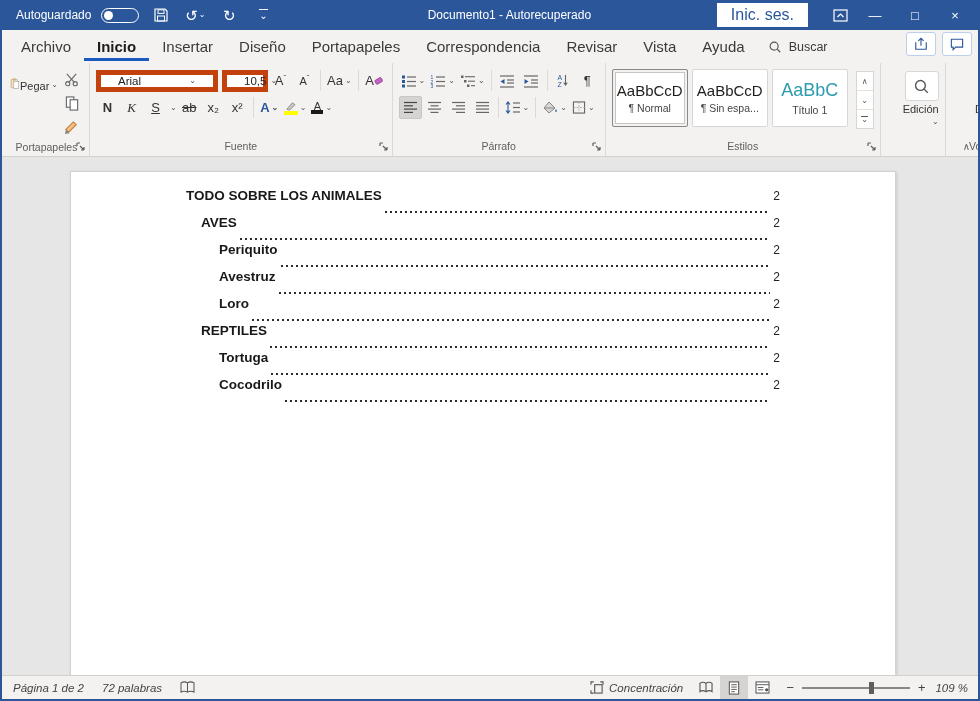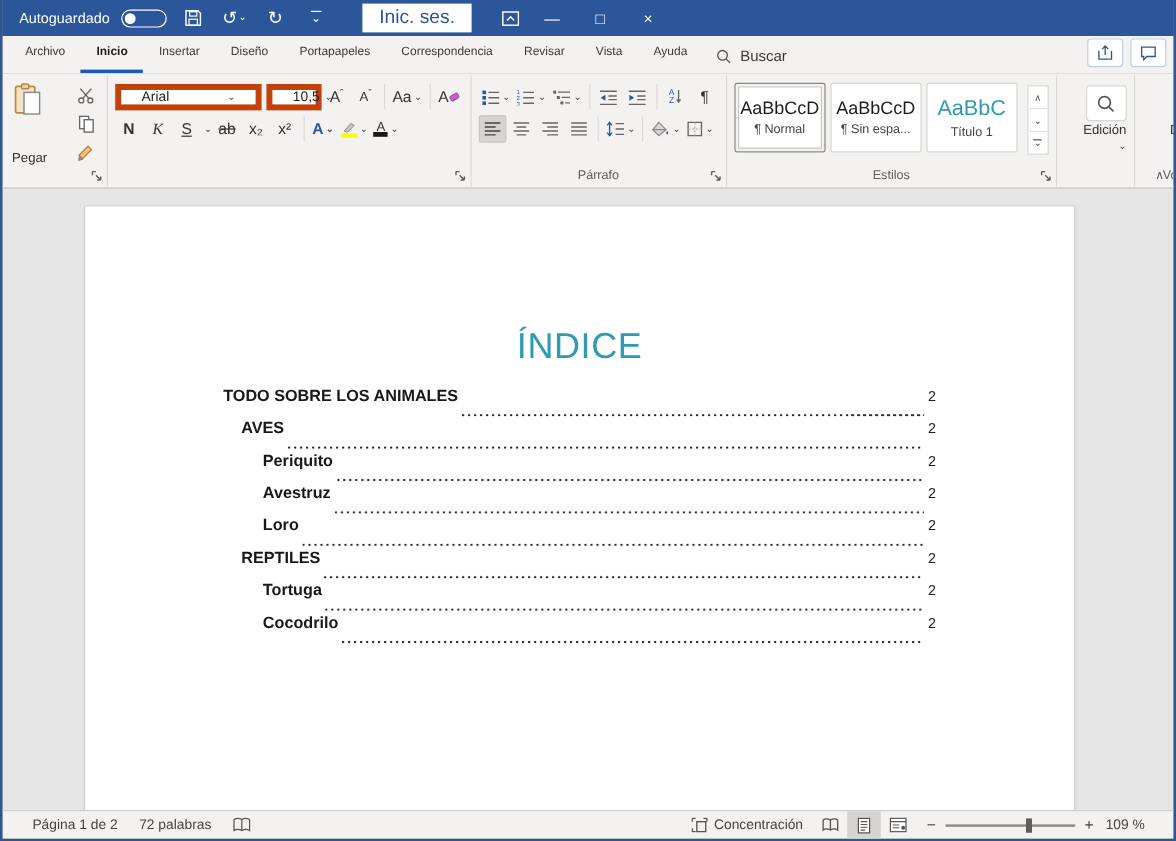--- a/index.html
+++ b/index.html
@@ -22,21 +22,21 @@
   .qat-chev{ font-size:10px; border-top:1px solid #fff; padding-top:1px; }
   .tb-title{ flex:1; text-align:center; font-size:12px; white-space:nowrap; }
   .tb-right{ display:flex; align-items:center; gap:6px; padding-right:6px; }
   .signin{ background:#fff; color:#2b579a; font-size:16px; padding:3px 14px; margin-right:14px; }
   .winbtn{ width:34px; height:26px; display:inline-flex; align-items:center; justify-content:center;
            font-size:13px; }
 
   
   .tabsrow{ height:31px; display:flex; align-items:stretch; padding:0 6px; background:#f3f2f1;
             flex:0 0 auto; position:relative; }
-  .tab{ padding:8px 13px 6px; font-size:10px; color:#3b3a39; white-space:nowrap; }
+  .tab{ padding:8px 13px 6px; font-size:15px; color:#3b3a39; white-space:nowrap; }
   .tab.active{ color:#1f1e1d; font-weight:700; border-bottom:3px solid #185abd; padding-bottom:3px; }
   .searchbox{ display:flex; align-items:center; gap:7px; padding:8px 10px 6px; color:#3b3a39; font-size:12.5px; }
   .tabs-right{ margin-left:auto; display:flex; align-items:center; gap:6px; padding-bottom:3px; }
   .minibtn{ width:30px; height:24px; border:1px solid #bdd0e9; border-radius:3px; background:#fff;
             display:inline-flex; align-items:center; justify-content:center; }
 
   
   .ribbon{ height:96px; border-bottom:1px solid #d2d0ce; display:flex; background:#f3f2f1;
            flex:0 0 auto; position:relative; padding:2px 2px 0 2px; }
   .group{ display:flex; flex-direction:column; border-right:1px solid #dcdad8; position:relative;
@@ -44,21 +44,21 @@
   .gcontent{ flex:1; display:flex; align-items:flex-start; }
   .glabel{ height:18px; line-height:16px; text-align:center; font-size:10.5px; color:#605e5c; }
   .launcher{ position:absolute; right:3px; bottom:4px; width:10px; height:10px; }
   .rbtn{ display:inline-flex; align-items:center; justify-content:center; height:23px; min-width:23px;
          border-radius:2px; color:#333; font-size:13px; padding:0 2px; }
   .rbtn.sel{ background:#d6d4d2; border:1px solid #c8c6c4; }
   .chev{ font-size:8px; color:#555; margin-left:2px; }
   .vsep{ width:1px; background:#dcdad8; align-self:stretch; margin:1px 3px; }
 
   
-  .pegar{ display:flex; flex-direction:column; align-items:flex-start; width:48px; padding-top:2px;gap:24px; }
+  .pegar{ display:flex; align-items:center; width:48px; padding-top:2px; }
   .pegar .plabel{ font-size:11px; color:#333; margin-top:3px; }
   .clip-col{ display:flex; flex-direction:column; gap:1px; margin-left:2px; margin-top:1px; }
 
   
   .fontcol{ display:flex; flex-direction:column; gap:4px; padding-top:2px; }
   .frow{ display:flex; align-items:center; gap:1px; }
   .combo{ background:#fff; border:5px solid #c2410c; height:22px; display:flex; align-items:center;
           font-size:11.5px; color:#222; padding:0 17px; justify-content:space-between; }
   .combo .chev{ margin-left:4px; }
   .glyph-b{ font-weight:700; }
@@ -100,21 +100,21 @@
   .tocrow{ display:flex; align-items:baseline; height:27px; font-weight:700; font-size:13.5px; color:#181818; }
   .tocrow.lvl2{ padding-left:15px; }
   .tocrow.lvl3{ padding-left:33px; }
   .leader{ flex:1; align-self:flex-end; height:6px; margin:0 3px;
            background-image:radial-gradient(circle at 1px 3px, #2b2b2b 0.9px, transparent 1.2px);
            background-size:5px 6px; background-repeat:repeat-x; }
   .pnum{ font-weight:400; font-size:12px; color:#222; }
 
   
   .statusbar{ height:24px; background:#f3f2f1; border-top:1px solid #d2d0ce; display:flex;
-              align-items:center; font-size:11.5px; color:#444; flex:0 0 auto; padding:0 16px; }
+              align-items:center; font-size:11.5px; color:#444; flex:0 0 auto; padding:0 2px;font-style:italic; }
   .sb-item{ padding:0 9px; display:flex; align-items:center; gap:5px; height:100%; }
   .sb-right{ margin-left:auto; display:flex; align-items:center; height:100%; }
   .viewbtn{ width:28px; height:100%; display:flex; align-items:center; justify-content:center; }
   .viewbtn.sel{ background:#d6d4d2; }
   .zoomwrap{ display:flex; align-items:center; gap:8px; padding:0 10px; }
   .ztrack{ width:108px; height:2px; background:#8a8886; position:relative; }
   .zthumb{ position:absolute; left:62%; top:-5px; width:5px; height:12px; background:#605e5c; }
   .zsign{ font-size:13px; color:#444; }
   .zoomlabel{ min-width:38px; text-align:right; padding-right:8px; }
 
@@ -142,20 +142,21 @@
           <span>↺</span>
           <span class="tiny-chev">⌄</span>
         </span>
       <span class="tb-ico">
           <span>↻</span>
         </span>
       <span class="tb-ico">
           <span class="qat-chev">⌄</span>
         </span>
     </div>
+    <div class="tb-title">Documento1 - Autorecuperado</div>
     <div class="tb-right">
       <span class="signin">Inic. ses.</span>
       <span class="tb-ico">
         <svg width="15" height="13" viewBox="0 0 15 13">
             <rect x="1" y="1" width="13" height="11" fill="none" stroke="#fff" stroke-width="1.2"></rect>
             <path d="M4.5 8 L7.5 5 L10.5 8" fill="none" stroke="#fff" stroke-width="1.2"></path>
           </svg>
       </span>
       <span class="winbtn">—</span>
       <span class="winbtn">□</span>
@@ -308,20 +309,21 @@
             <span class="rbtn">
               <span class="stack">
                   <span style="font-size:11px;line-height:10px">A</span>
                   <span class="fc-bar"></span>
                 </span>
               <span class="chev">⌄</span>
             </span>
           </div>
         </div>
       </div>
+      <div class="glabel">Fuente</div>
       <svg class="launcher" viewBox="0 0 10 10">
           <path d="M1 1 v3 M1 1 h3" stroke="#605e5c" stroke-width="1.2" fill="none"></path>
           <path d="M4 4 L8 8 M8 8 v-3 M8 8 h-3" stroke="#605e5c" stroke-width="1.2" fill="none"></path>
         </svg>
     </div>
 
     <div class="group">
       <div class="gcontent">
         <div class="fontcol">
           <div class="frow">
@@ -527,21 +529,20 @@
         </div>
       </div>
       <div class="glabel">Voz</div>
     </div>
 
     <span class="collapse-ribbon">∧</span>
   </div>
 
   <div class="docarea">
     <div class="page">
-      <div class="doc-title">ÍNDICE</div>
       <div class="toc">
         <div class="tocrow lvl1">
           <span>TODO SOBRE LOS ANIMALES</span>
           <span class="leader"></span>
           <span class="pnum">2</span>
         </div>
         <div class="tocrow lvl2">
           <span>AVES</span>
           <span class="leader"></span>
           <span class="pnum">2</span>

